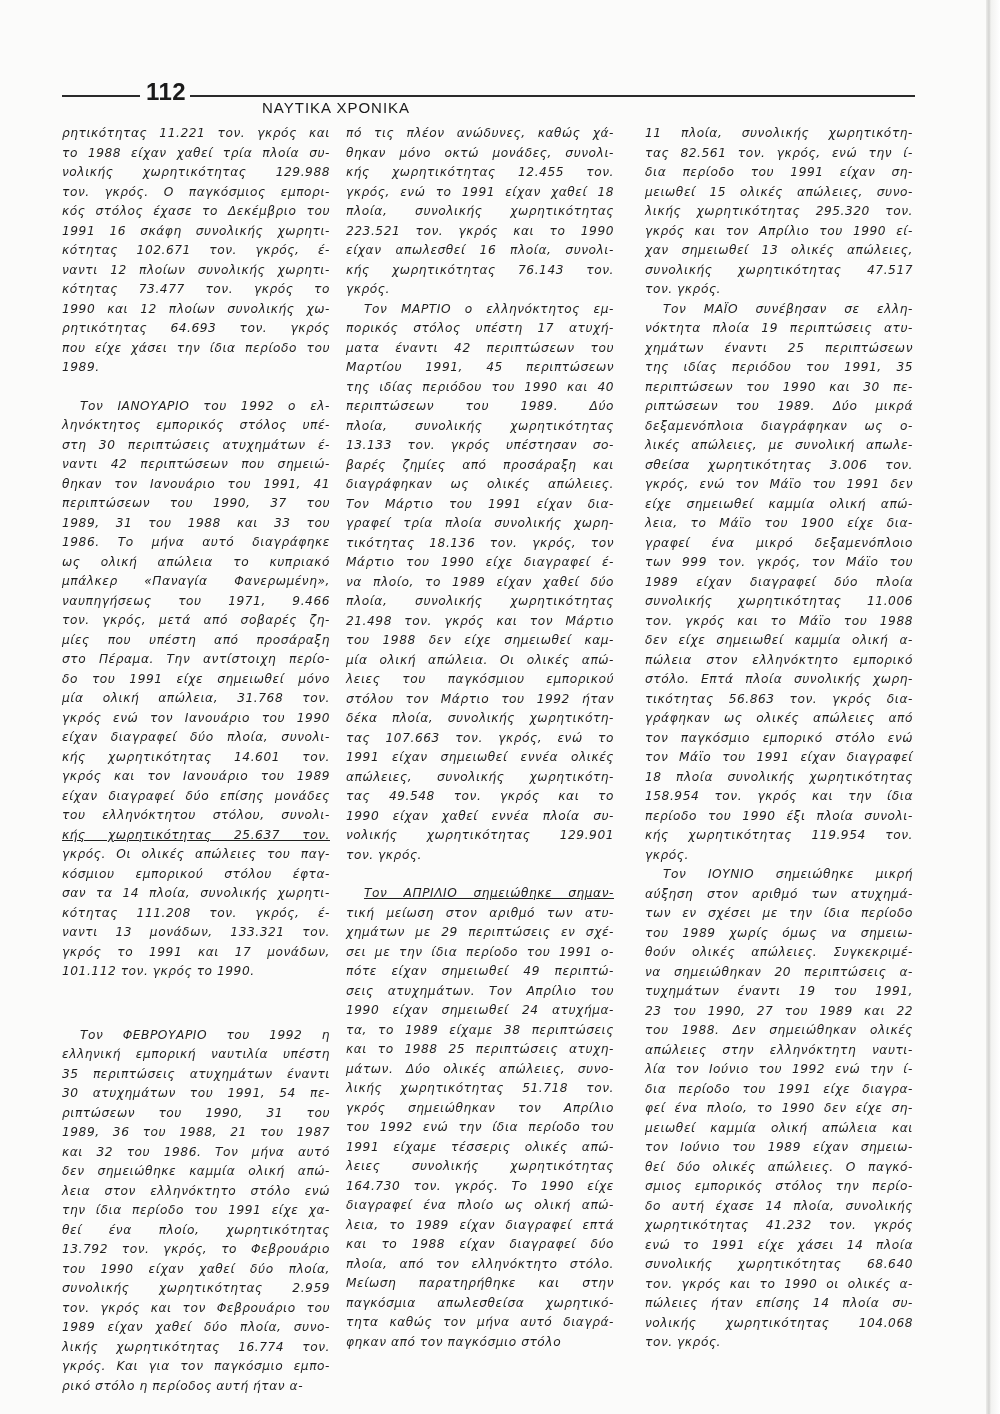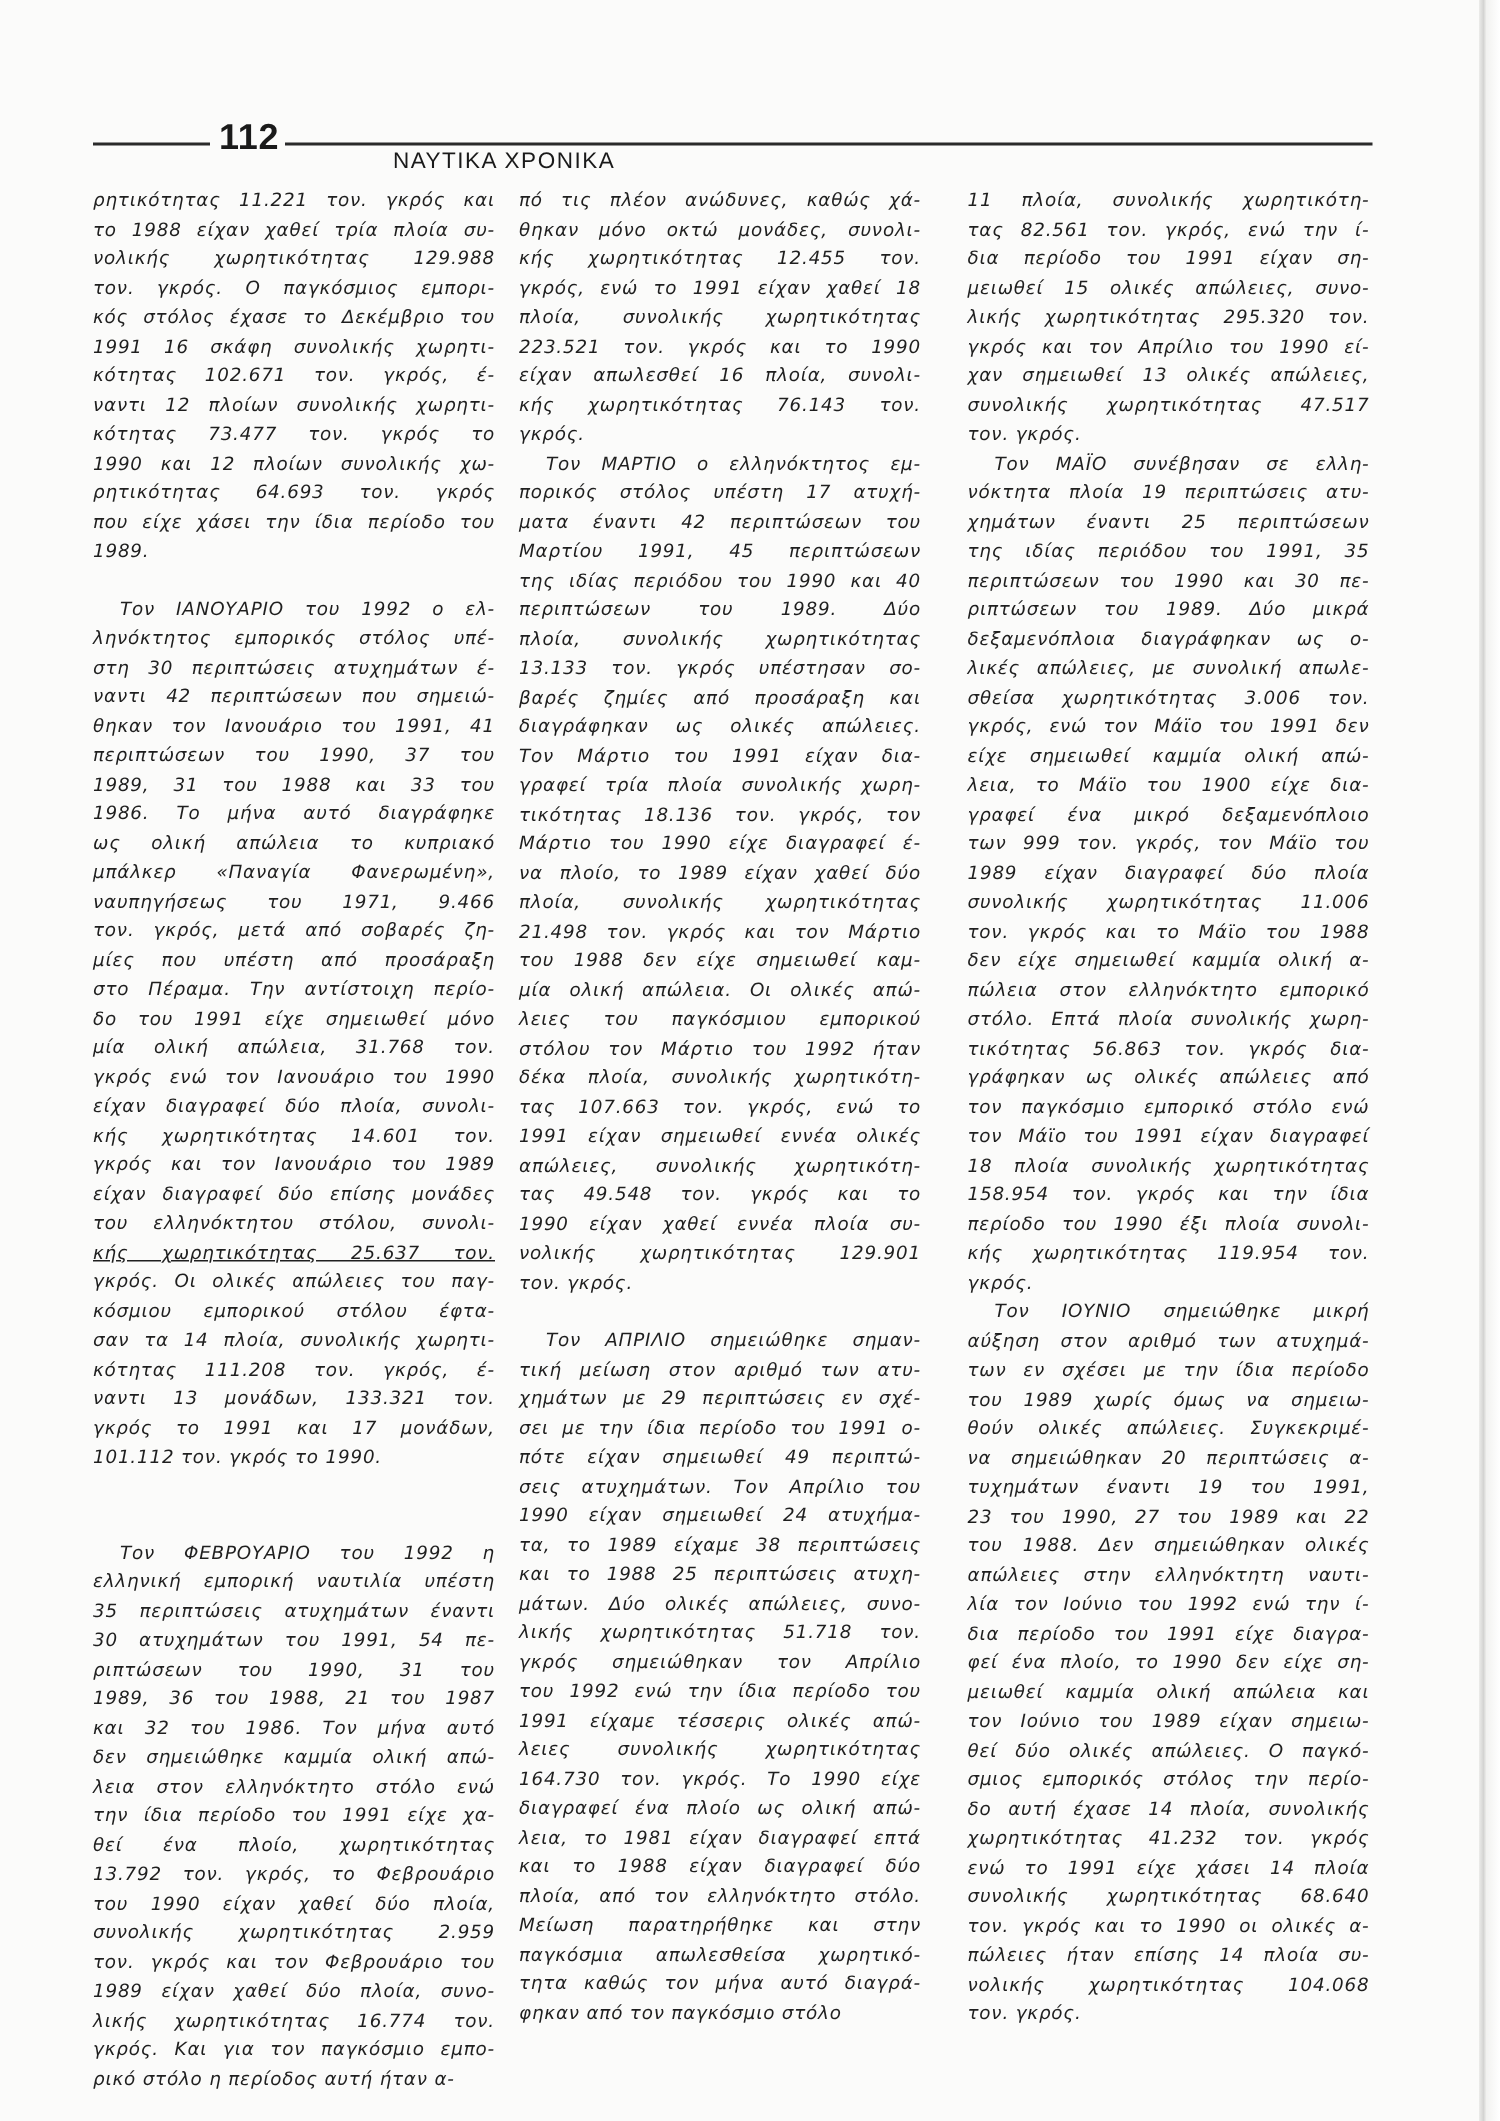--- a/index.html
+++ b/index.html
@@ -175,38 +175,38 @@
         <span class="line"><span style="white-space: nowrap;">δέκα πλοία, συνολικής χωρητικότη-</span></span>
         <span class="line"><span style="white-space: nowrap;">τας 107.663 τον. γκρός, ενώ το</span></span>
         <span class="line"><span style="white-space: nowrap;">1991 είχαν σημειωθεί εννέα ολικές</span></span>
         <span class="line"><span style="white-space: nowrap;">απώλειες, συνολικής χωρητικότη-</span></span>
         <span class="line"><span style="white-space: nowrap;">τας 49.548 τον. γκρός και το</span></span>
         <span class="line"><span style="white-space: nowrap;">1990 είχαν χαθεί εννέα πλοία συ-</span></span>
         <span class="line"><span style="white-space: nowrap;">νολικής χωρητικότητας 129.901</span></span>
         <span class="line last">τον. γκρός.</span>
       </p>
       <p class="para gap">
-        <span class="line" style="padding-left: 18px;"><span style="white-space: nowrap;">Τον ΑΠΡΙΛΙΟ σημειώθηκε σημαν-</span></span>
+        <span class="line" style="padding-left: 18px;"><span style="white-space: nowrap; text-decoration: underline;">Τον ΑΠΡΙΛΙΟ σημειώθηκε σημαν-</span></span>
         <span class="line"><span style="white-space: nowrap;">τική μείωση στον αριθμό των ατυ-</span></span>
         <span class="line"><span style="white-space: nowrap;">χημάτων με 29 περιπτώσεις εν σχέ-</span></span>
         <span class="line"><span style="white-space: nowrap;">σει με την ίδια περίοδο του 1991 ο-</span></span>
         <span class="line"><span style="white-space: nowrap;">πότε είχαν σημειωθεί 49 περιπτώ-</span></span>
         <span class="line"><span style="white-space: nowrap;">σεις ατυχημάτων. Τον Απρίλιο του</span></span>
         <span class="line"><span style="white-space: nowrap;">1990 είχαν σημειωθεί 24 ατυχήμα-</span></span>
         <span class="line"><span style="white-space: nowrap;">τα, το 1989 είχαμε 38 περιπτώσεις</span></span>
         <span class="line"><span style="white-space: nowrap;">και το 1988 25 περιπτώσεις ατυχη-</span></span>
         <span class="line"><span style="white-space: nowrap;">μάτων. Δύο ολικές απώλειες, συνο-</span></span>
         <span class="line"><span style="white-space: nowrap;">λικής χωρητικότητας 51.718 τον.</span></span>
         <span class="line"><span style="white-space: nowrap;">γκρός σημειώθηκαν τον Απρίλιο</span></span>
         <span class="line"><span style="white-space: nowrap;">του 1992 ενώ την ίδια περίοδο του</span></span>
         <span class="line"><span style="white-space: nowrap;">1991 είχαμε τέσσερις ολικές απώ-</span></span>
         <span class="line"><span style="white-space: nowrap;">λειες συνολικής χωρητικότητας</span></span>
         <span class="line"><span style="white-space: nowrap;">164.730 τον. γκρός. Το 1990 είχε</span></span>
         <span class="line"><span style="white-space: nowrap;">διαγραφεί ένα πλοίο ως ολική απώ-</span></span>
-        <span class="line"><span style="white-space: nowrap;">λεια, το 1981 είχαν διαγραφεί επτά</span></span>
+        <span class="line"><span style="white-space: nowrap;">λεια, το 1989 είχαν διαγραφεί επτά</span></span>
         <span class="line"><span style="white-space: nowrap;">και το 1988 είχαν διαγραφεί δύο</span></span>
         <span class="line"><span style="white-space: nowrap;">πλοία, από τον ελληνόκτητο στόλο.</span></span>
         <span class="line"><span style="white-space: nowrap;">Μείωση παρατηρήθηκε και στην</span></span>
         <span class="line"><span style="white-space: nowrap;">παγκόσμια απωλεσθείσα χωρητικό-</span></span>
         <span class="line"><span style="white-space: nowrap;">τητα καθώς τον μήνα αυτό διαγρά-</span></span>
         <span class="line last">φηκαν από τον παγκόσμιο στόλο</span>
       </p>
     </div>
   <div class="col col-3">
       <p class="para">

